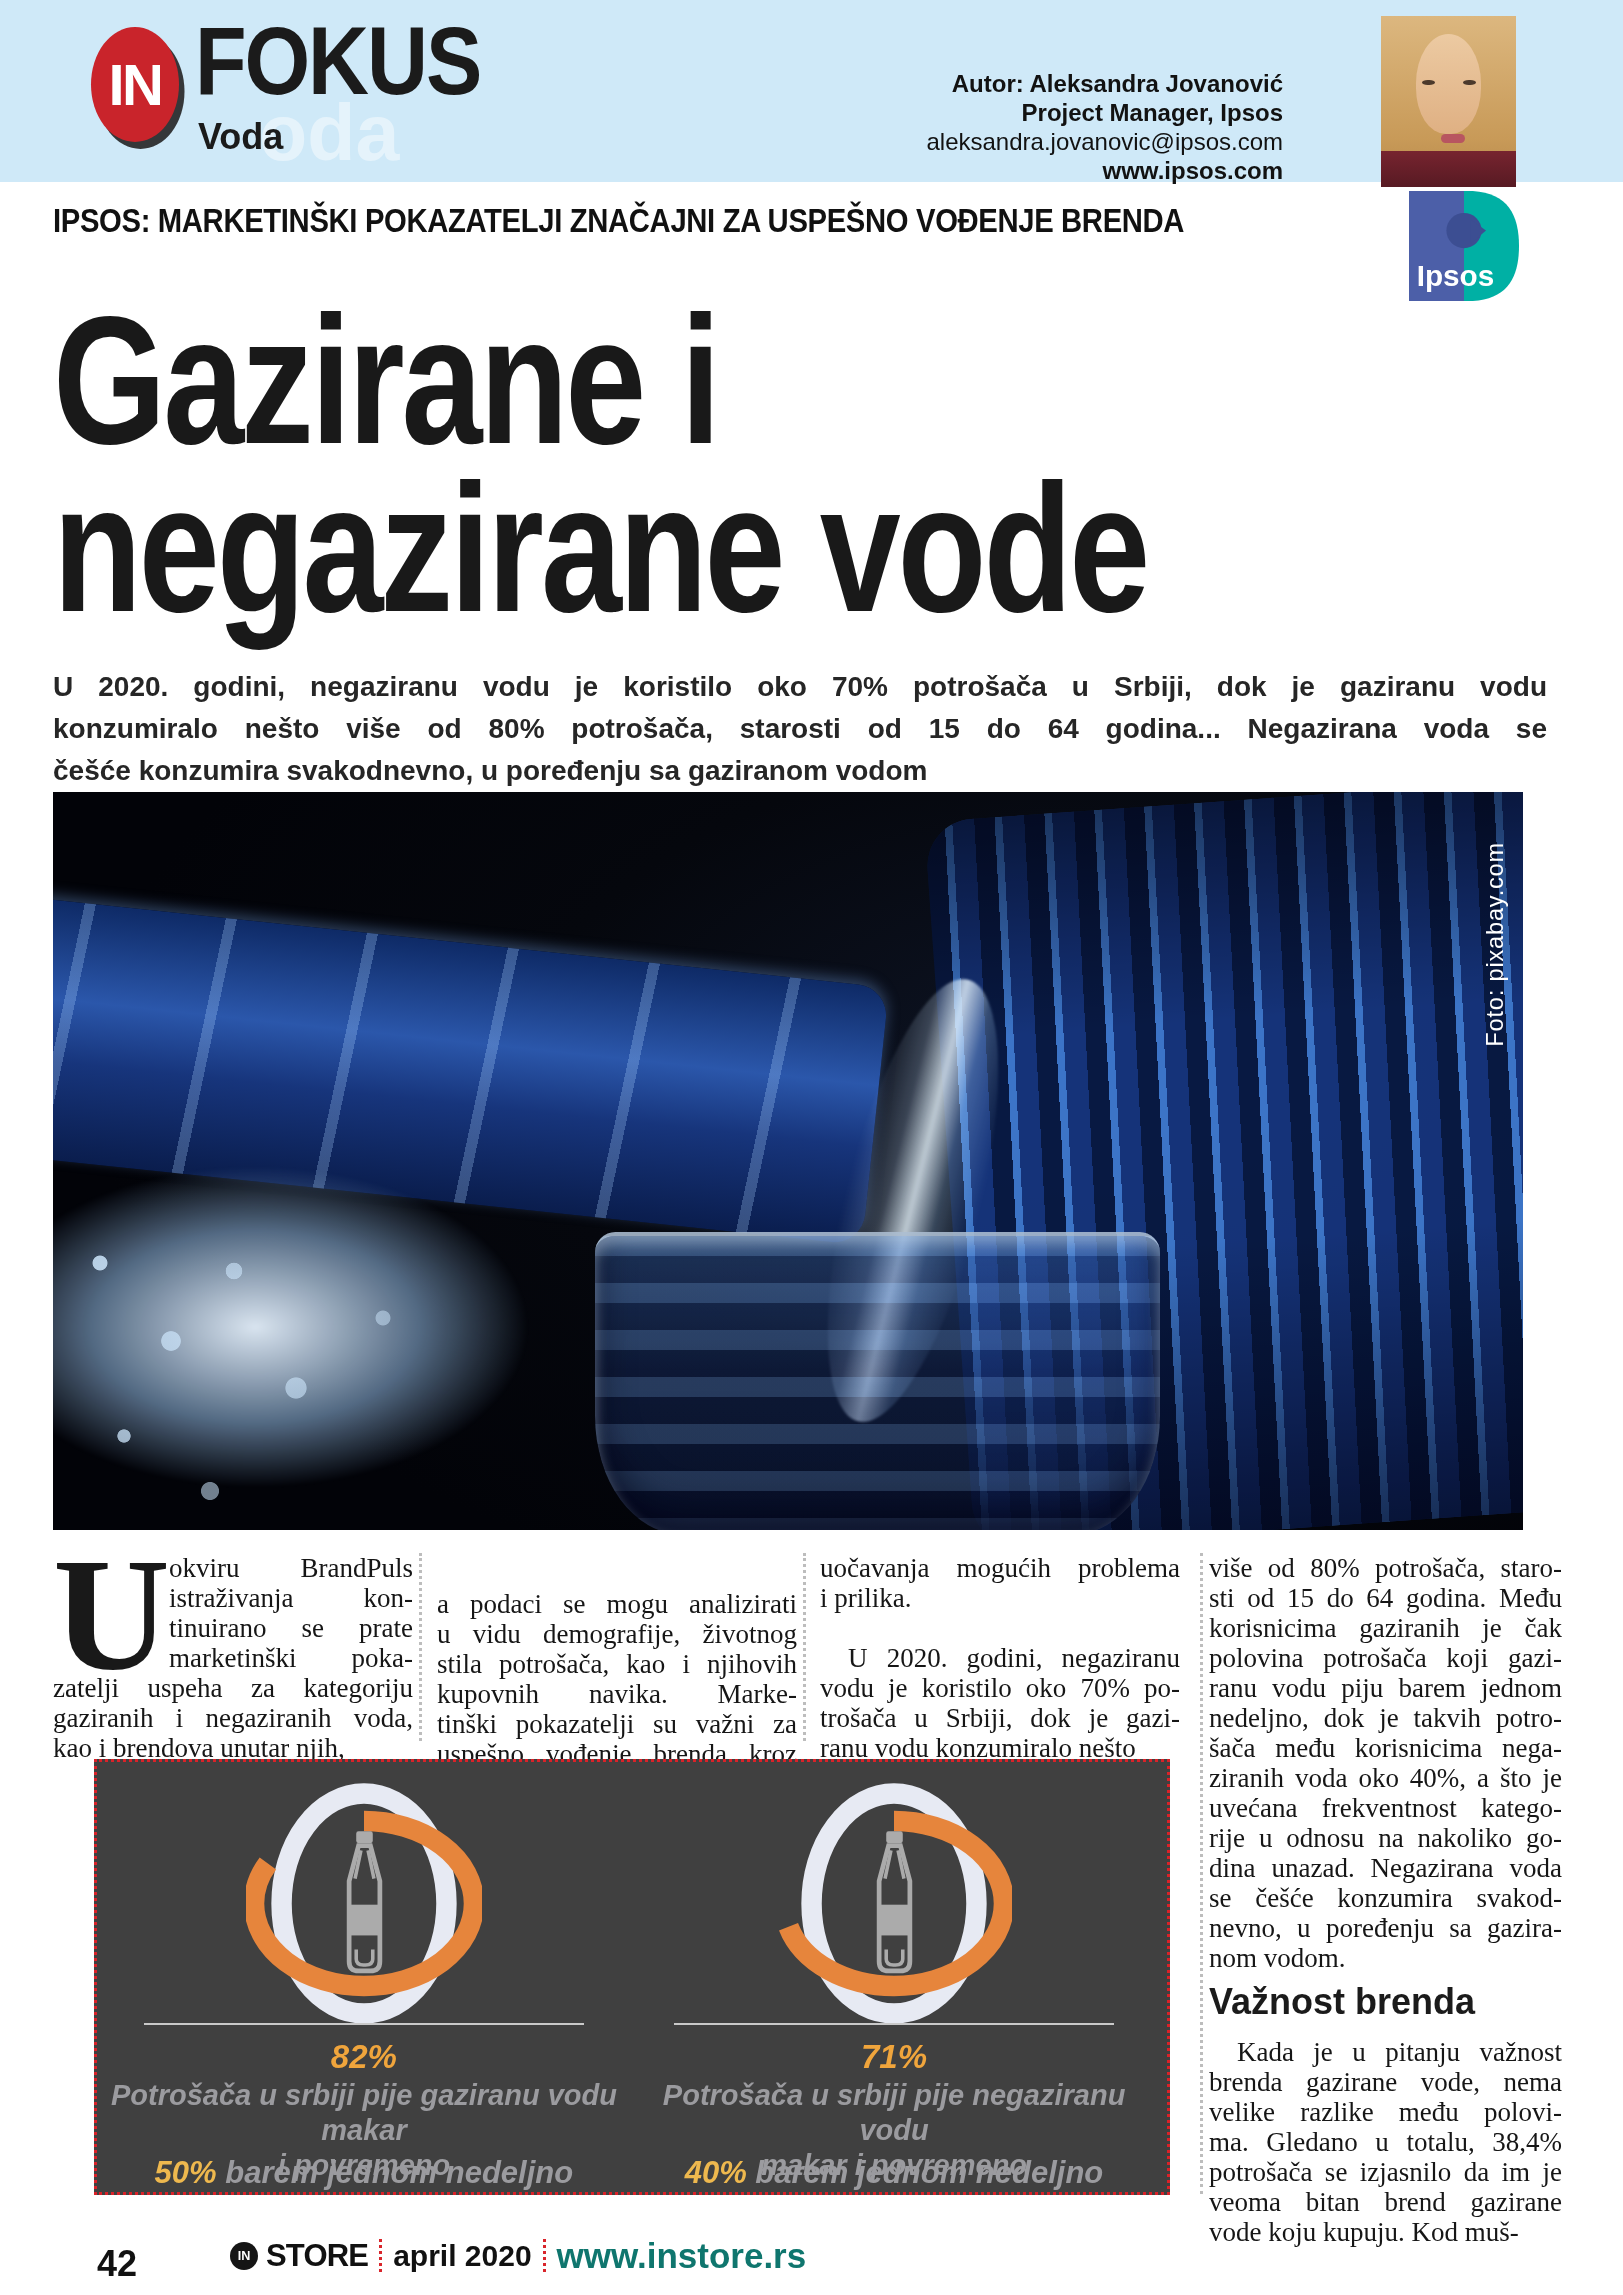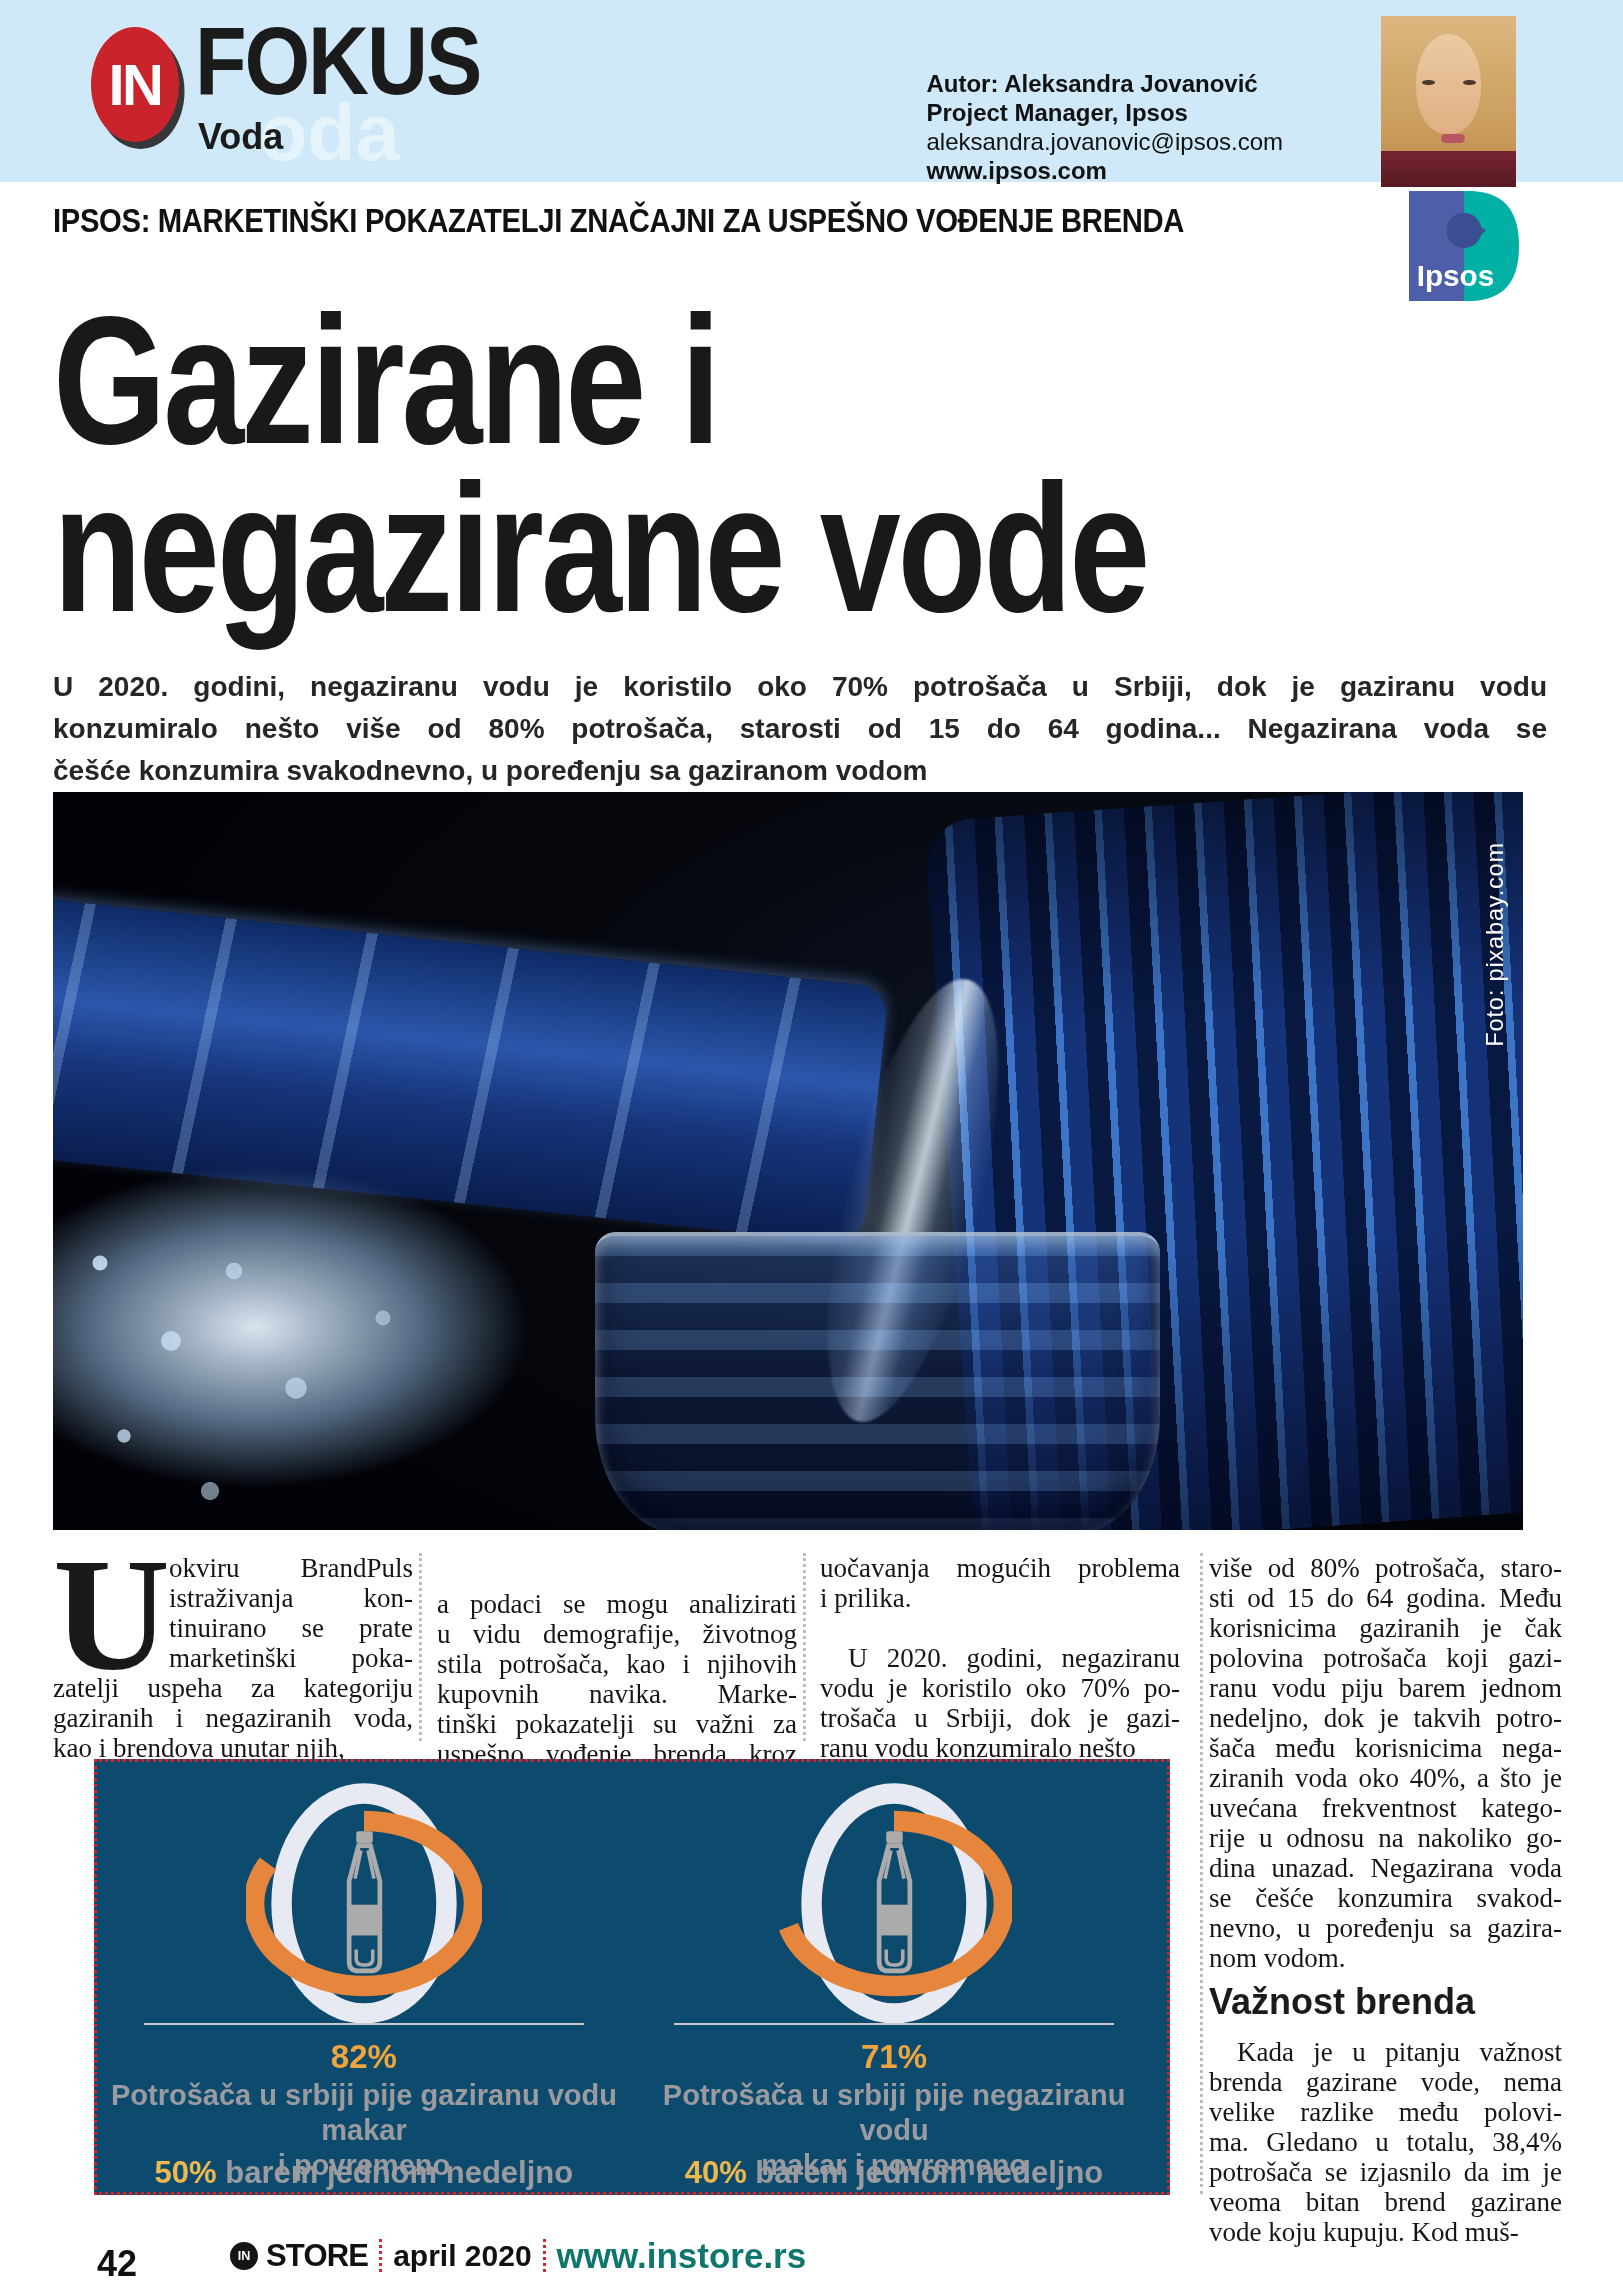--- a/index.html
+++ b/index.html
@@ -12,21 +12,21 @@
   
   .band{left:0;top:0;width:1623px;height:182px;background:#cfe9f8;}
   .in-logo{left:91px;top:27px;width:88px;height:115px;border-radius:50%;
     background:#c9242b;box-shadow:5.5px 7px 0 rgba(35,35,35,.9);
     display:flex;align-items:center;justify-content:center;}
   .in-logo span{color:#fff;font-size:58px;font-weight:800;letter-spacing:-2.4px;}
   .fokus{left:195px;top:12.6px;font-size:96px;font-weight:800;letter-spacing:-2.4px;
     transform:scaleX(.88);transform-origin:0 0;color:#1b1b1b;line-height:1;}
   .voda{left:198px;top:116px;font-size:36px;font-weight:700;color:#1b1b1b;}
   .watermark{left:259px;top:93px;font-size:79px;font-weight:800;color:rgba(255,255,255,.45);line-height:1;}
-  .author-block{right:340px;top:69px;text-align:left;line-height:29px;color:#121212;}
+  .author-block{right:340px;top:69px;text-align:right;line-height:29px;color:#121212;}
   .author-block .b{font-weight:700;font-size:24px;}
   .author-block .r{font-weight:400;font-size:24px;}
   .author-photo{left:1381px;top:15.7px;width:135px;height:171px;background:#caa36a;overflow:hidden;}
   .ap-hair{position:absolute;left:0;top:0;right:0;bottom:0;background:linear-gradient(180deg,#dcb77f,#c89a58 72%,#b5874a);}
   .ap-face{position:absolute;left:26%;top:11%;width:48%;height:58%;border-radius:50% 50% 46% 46%;
     background:linear-gradient(180deg,#eccaa2,#dfb083);}
   .ap-eye{position:absolute;width:12.6px;height:5.5px;border-radius:50%;background:#4c3a2c;top:64px;}
   .ap-lips{position:absolute;left:60px;top:118px;width:23.6px;height:9.4px;border-radius:7.9px;background:#b85560;}
   .ap-clothes{position:absolute;left:0;bottom:0;width:100%;height:21%;
     background:linear-gradient(180deg,#77242f,#571a23);}
@@ -94,21 +94,21 @@
     font-size:162px;line-height:.76;font-weight:700;color:#191919;}
   .para-gap{height:30px;}
   .col-h{font-family:"Liberation Sans",sans-serif;font-size:36px;font-weight:800;color:#1b1b1b;
     margin:9.4px 0 15.7px 0;line-height:39px;}
   .vdiv{width:0;border-left:3.1px dotted #bdbdbd;}
   .d1{left:419px;top:1553px;height:188px;}
   .d2{left:803px;top:1553px;height:188px;}
   .d3{left:1200px;top:1553px;height:641px;}
 
   
-  .infobox{left:94px;top:1759px;width:1076px;height:436px;border:3.9px dotted #da2128;box-sizing:border-box;background:#0c4a6e;}
+  .infobox{left:94px;top:1759px;width:1076px;height:436px;border:3.9px dotted #da2128;box-sizing:border-box;background:#404040;font-style:italic;}
   .unit{position:absolute;top:0;width:518px;height:428px;}
   .u1{left:7.9px;} .u2{left:538px;}
   .donut{position:absolute;left:141px;top:7.9px;width:236px;height:267px;}
   .bottle{position:absolute;left:224px;top:67px;width:71px;height:149px;}
   .u-line{position:absolute;left:39px;top:261px;width:440px;height:1.6px;background:#c9c9c9;}
   .u-pct{position:absolute;left:0;top:276px;width:518px;text-align:center;font-size:33px;font-weight:700;color:#f0a53c;}
   .u-cap{position:absolute;left:-7.9px;top:316px;width:534px;font-size:29px;font-weight:700;color:#9b9b9f;line-height:35px;}
   .u-week{position:absolute;left:0;top:393px;width:518px;text-align:center;font-size:31px;font-weight:700;color:#9b9b9f;}
   .u-week b{color:#eeb84e;font-weight:700;}
 

